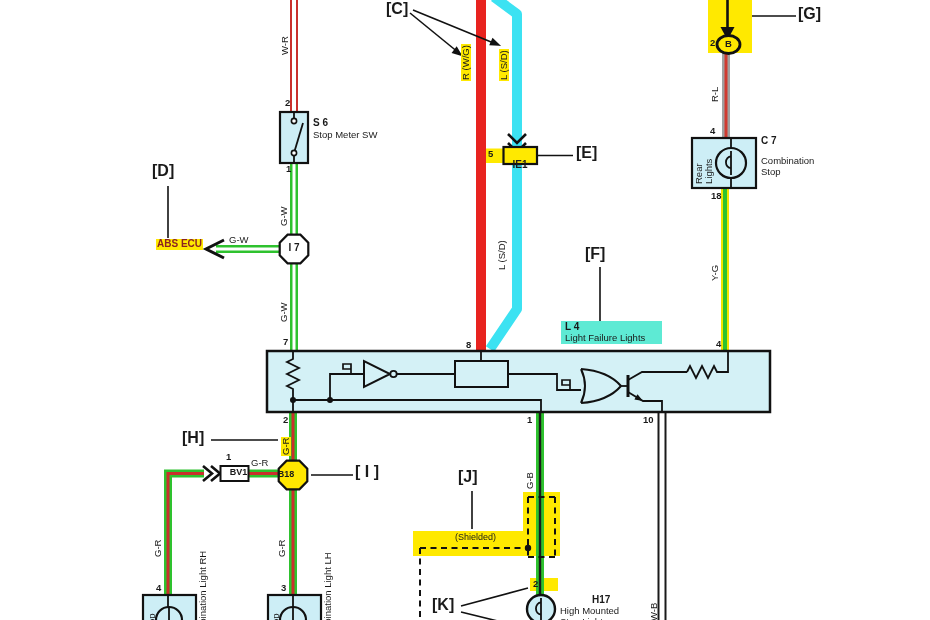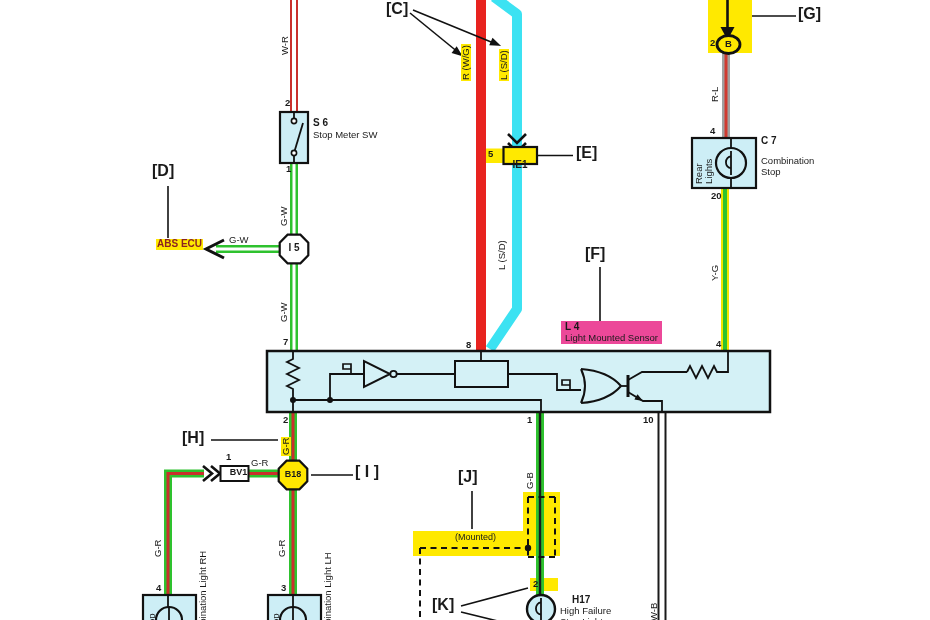--- a/index.html
+++ b/index.html
@@ -9,21 +9,21 @@
   .lbl{position:absolute;font-size:9.5px;line-height:1.05;white-space:nowrap}
   .v{transform:rotate(-90deg);transform-origin:0 0}
   .wrap{white-space:normal}
   .callout{font-weight:bold;font-size:16px;font-family:"Liberation Sans",sans-serif}
   .term{font-size:9.5px;font-weight:bold}
   .compid{font-weight:bold;font-size:10px}
   .comp{font-size:9.5px}
   .hl{background:#ffe900;padding:0 1px}
   .c{text-align:center}
   .absecu{color:#8b2222;font-weight:bold;font-size:10px}
-  .l4box{position:absolute;left:561px;top:321px;width:97px;background:#ec4899;padding:1px 0 2px 4px}
+  .l4box{position:absolute;left:561px;top:321px;width:97px;background:#5eead4;padding:1px 0 2px 4px}
 </style>
 </head>
 <body>
 
 <div class="canvas">
 
 <svg width="930" height="620" viewBox="0 0 930 620">
 
   <rect x="708" y="0" width="44" height="53" fill="#ffe900"></rect>
   <rect x="413" y="531" width="110" height="25" fill="#ffe900"></rect>
@@ -238,56 +238,56 @@
 
 <div class="lbl term" style="left:285px;top:98px">2</div>
 <div class="lbl term" style="left:286px;top:164px">1</div>
 <div class="lbl term" style="left:283px;top:337px">7</div>
 <div class="lbl term" style="left:466px;top:340px">8</div>
 <div class="lbl term" style="left:716px;top:339px">4</div>
 <div class="lbl term" style="left:283px;top:415px">2</div>
 <div class="lbl term" style="left:527px;top:415px">1</div>
 <div class="lbl term" style="left:643px;top:415px">10</div>
 <div class="lbl term" style="left:710px;top:126px">4</div>
-<div class="lbl term" style="left:711px;top:191px">20</div>
+<div class="lbl term" style="left:711px;top:191px">18</div>
 <div class="lbl term" style="left:710px;top:38px">2</div>
 <div class="lbl term" style="left:156px;top:583px">4</div>
 <div class="lbl term" style="left:281px;top:583px">3</div>
 <div class="lbl term" style="left:226px;top:452px">1</div>
 <div class="lbl term" style="left:533px;top:579px">2</div>
 
 <div class="lbl compid" style="left:313px;top:118px">S 6</div>
 <div class="lbl comp" style="left:313px;top:130px">Stop Meter SW</div>
 
-<div class="lbl compid c" style="left:282px;top:243px;width:24px">I 5</div>
+<div class="lbl compid c" style="left:282px;top:243px;width:24px">I 7</div>
 
 <div class="lbl absecu hl" style="left:156px;top:239px">ABS ECU</div>
 
 <div class="lbl term hl" style="left:487px;top:149px">5</div>
 <div class="lbl compid c" style="left:504px;top:160px;width:32px">IE1</div>
 
 <div class="lbl term c" style="left:721px;top:39px;width:15px">B</div>
 
 <div class="lbl compid" style="left:761px;top:136px">C 7</div>
 <div class="lbl comp" style="left:761px;top:156px">Combination</div>
 <div class="lbl comp" style="left:761px;top:167px">Stop</div>
 <div class="lbl comp v wrap" style="left:694px;top:184px;width:27px">Rear Lights</div>
 
 <div class="l4box">
   <div class="lbl compid" style="position:static">L 4</div>
-  <div class="lbl comp" style="position:static">Light Mounted Sensor</div>
+  <div class="lbl comp" style="position:static">Light Failure Lights</div>
 </div>
 
-<div class="lbl compid c" style="left:281px;top:470px;width:24px;font-size:9px">B18</div>
+<div class="lbl compid c" style="left:274px;top:470px;width:24px;font-size:9px">B18</div>
 <div class="lbl compid c" style="left:221px;top:468px;width:35px;font-size:9px">BV1</div>
 
 <div class="lbl comp v" style="left:198px;top:667px">Rear Combination Light RH</div>
 <div class="lbl comp v" style="left:323px;top:667px">Rear Combination Light LH</div>
 <div class="lbl comp v" style="left:147px;top:633px">Stop</div>
 <div class="lbl comp v" style="left:271px;top:633px">Stop</div>
 
-<div class="lbl compid" style="left:572px;top:595px">H17</div>
-<div class="lbl comp" style="left:560px;top:606px">High Failure</div>
+<div class="lbl compid" style="left:592px;top:595px">H17</div>
+<div class="lbl comp" style="left:560px;top:606px">High Mounted</div>
 <div class="lbl comp" style="left:560px;top:617px">Stop Light</div>
 
-<div class="lbl comp" style="left:455px;top:533px;font-size:9px">(Mounted)</div>
+<div class="lbl comp" style="left:455px;top:533px;font-size:9px">(Shielded)</div>
 
 </div>
 
 </body></html>

